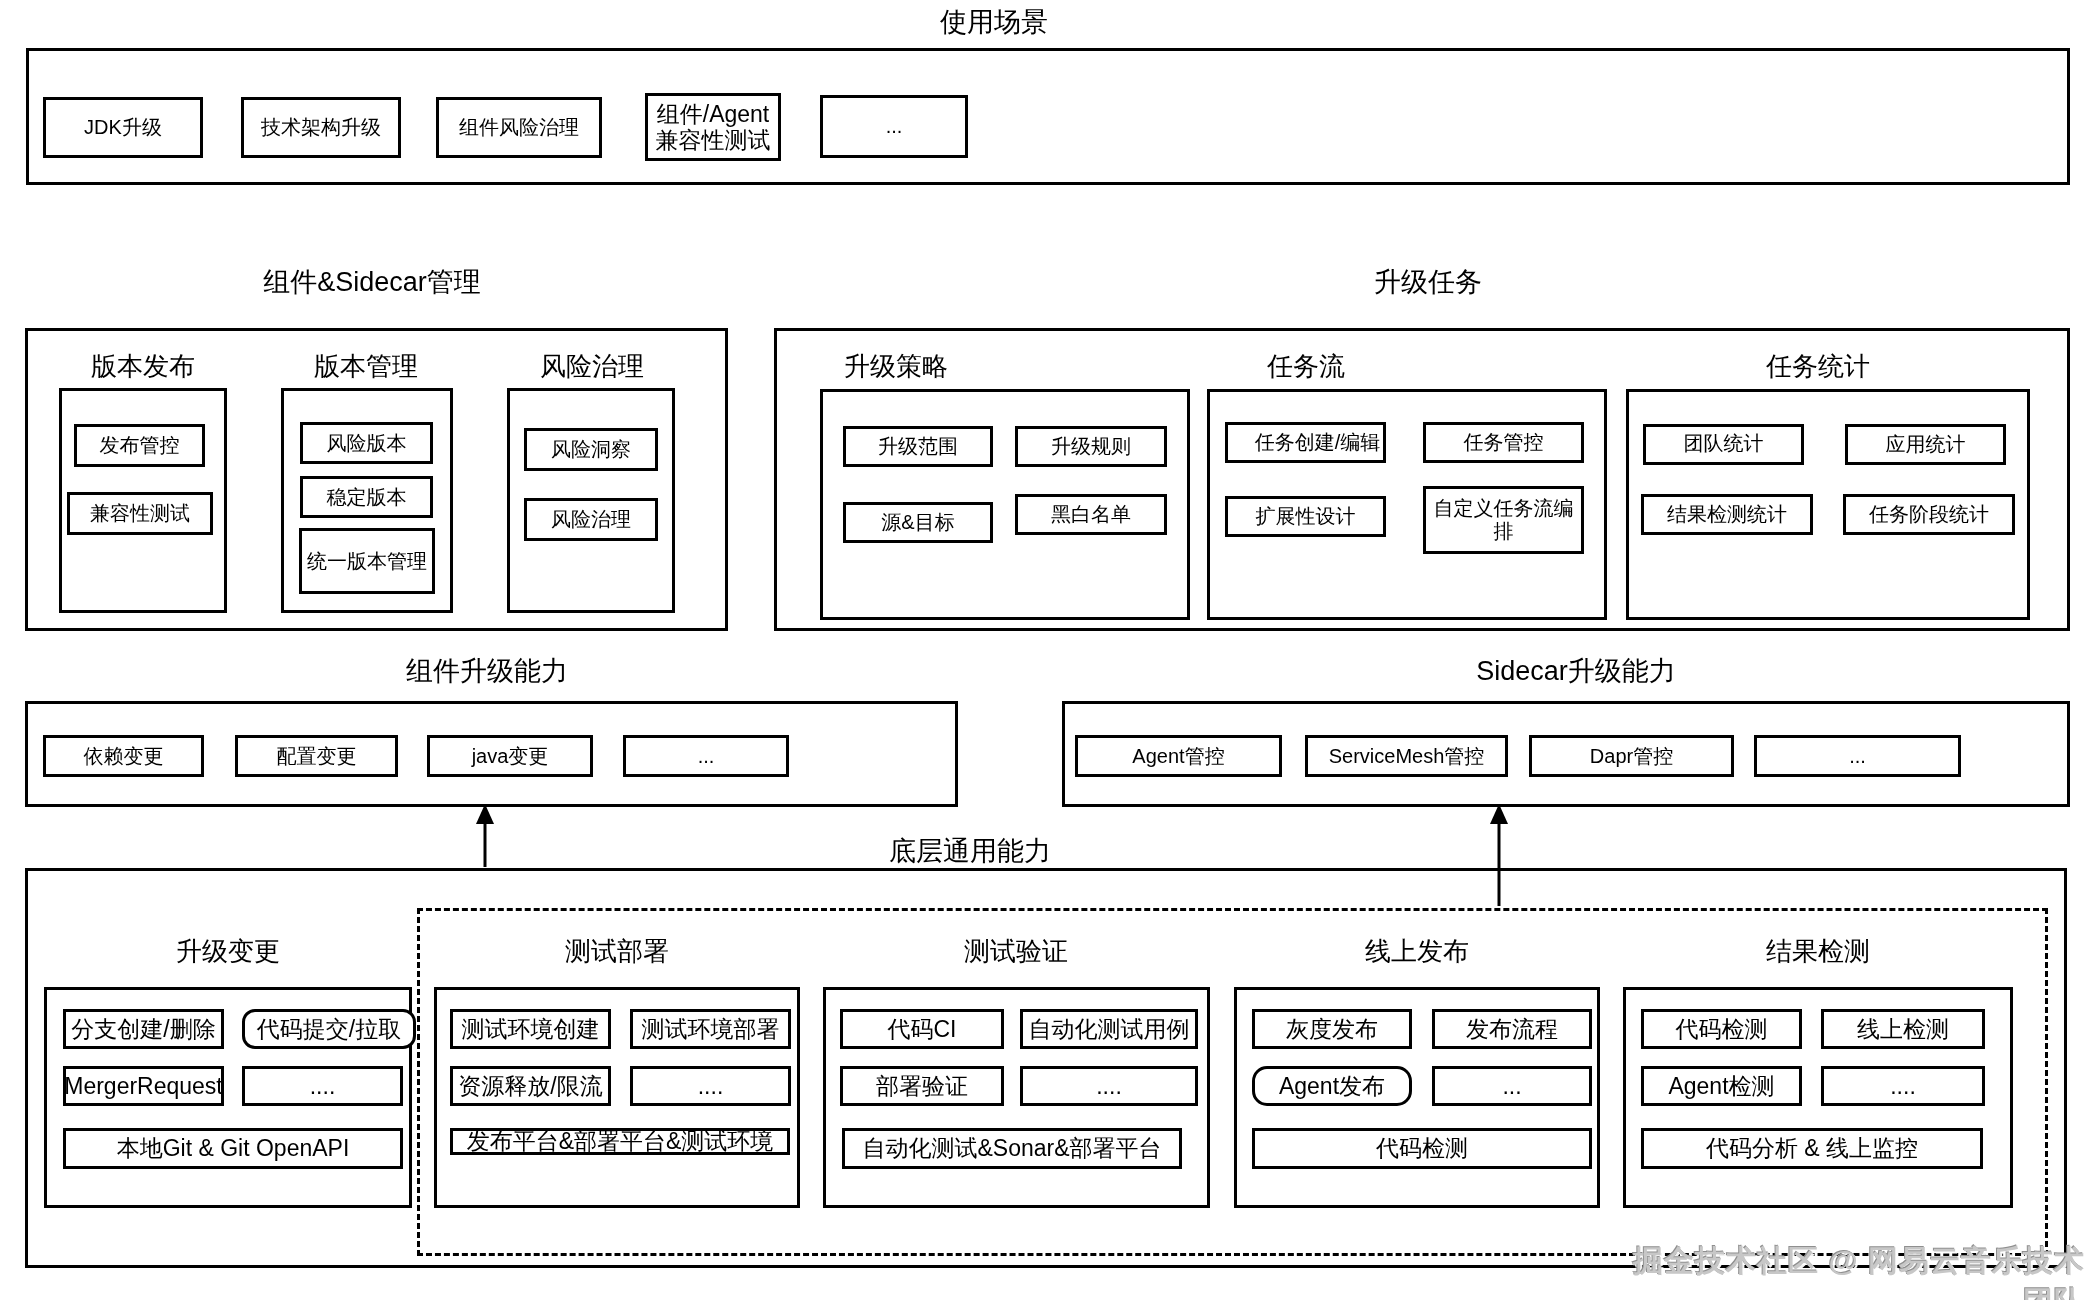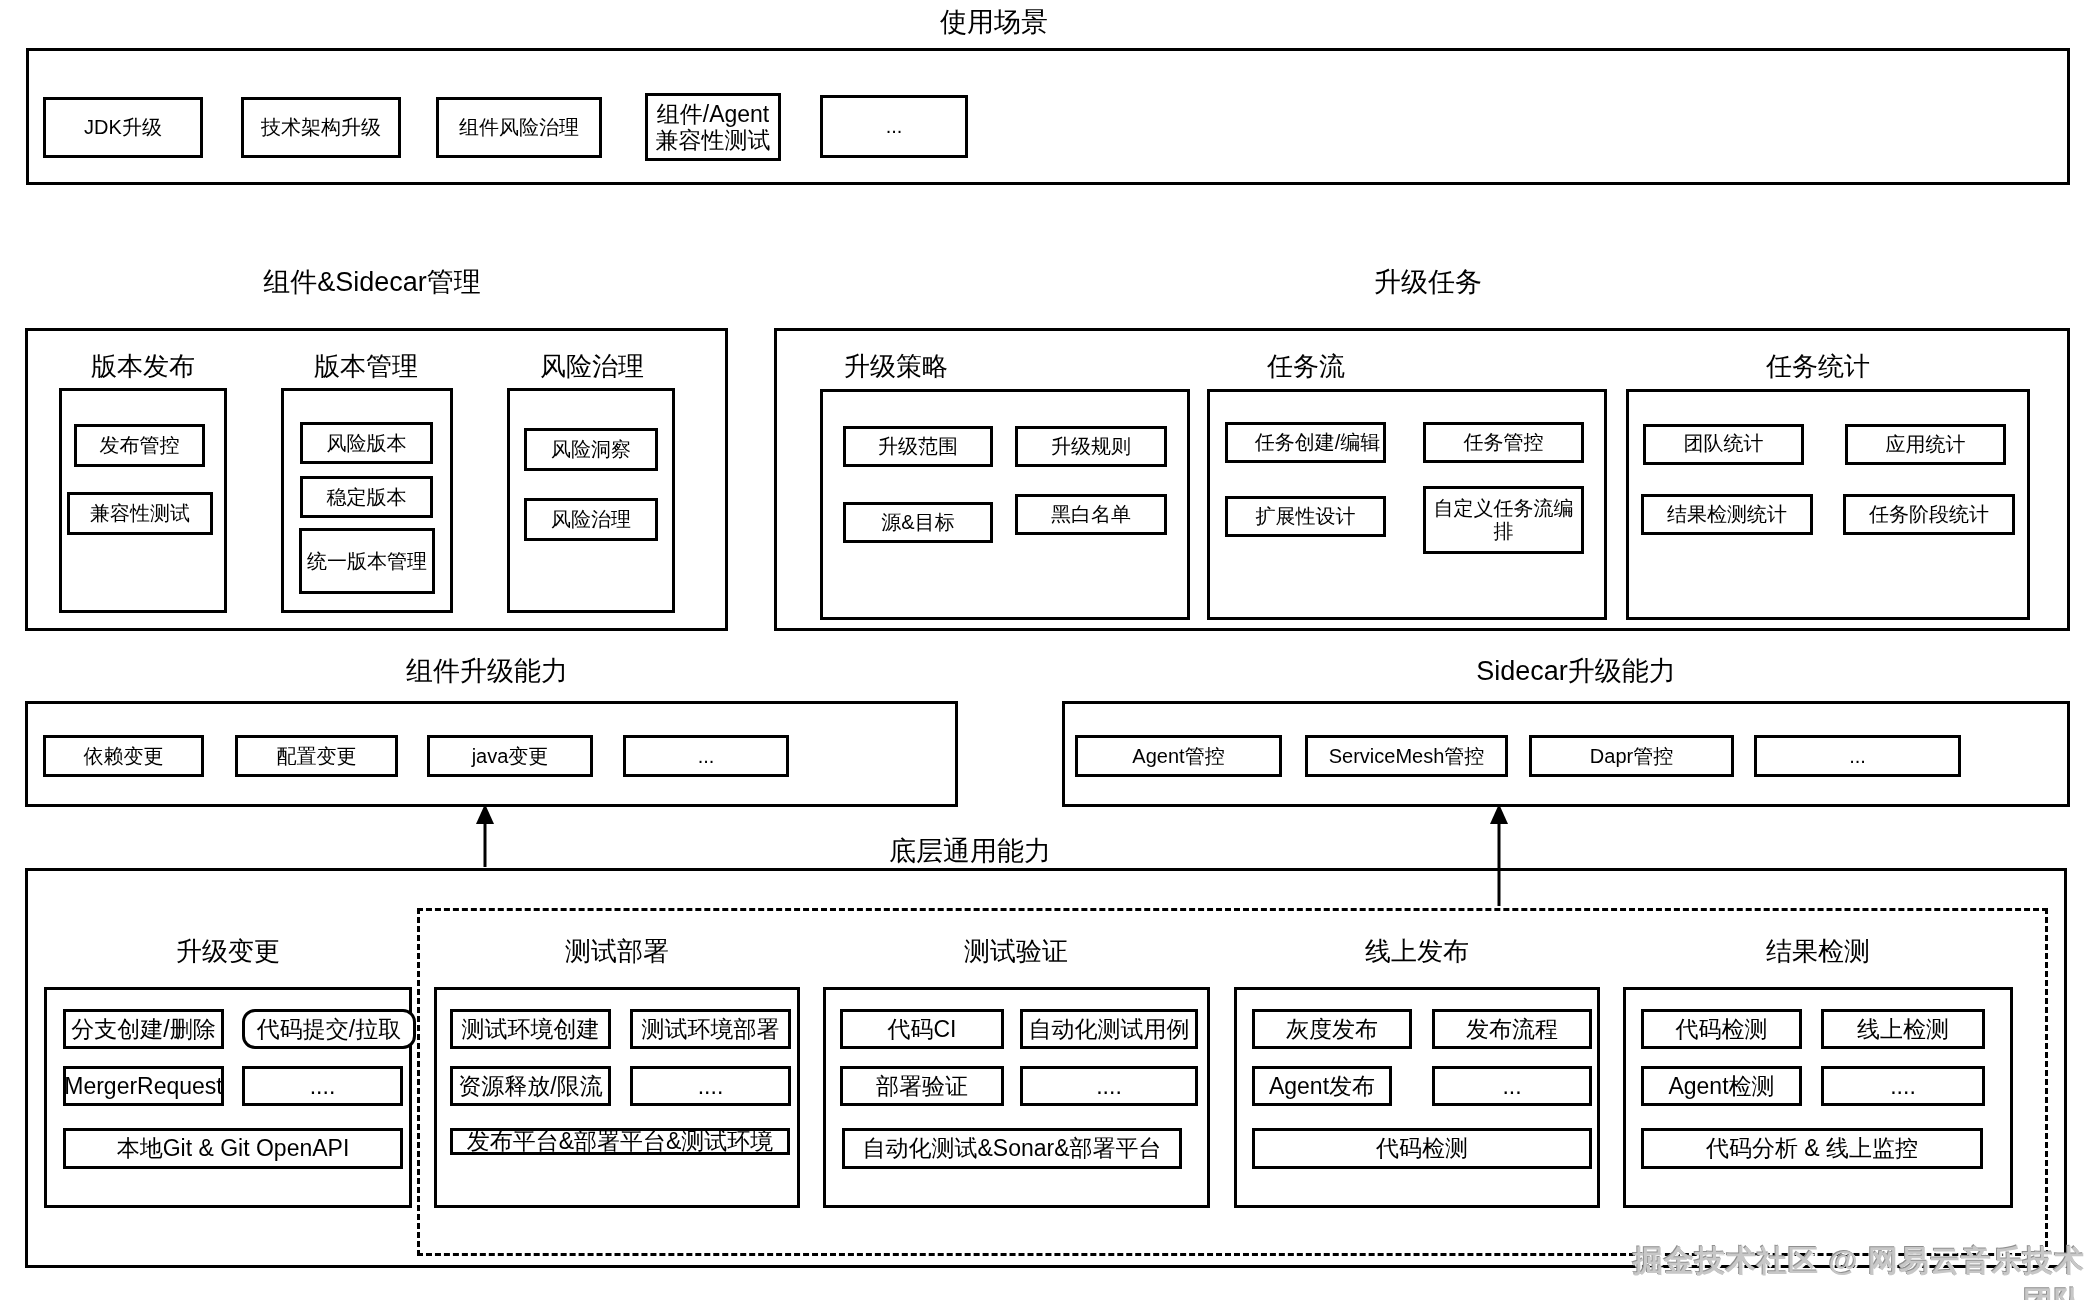--- a/index.html
+++ b/index.html
@@ -119,21 +119,21 @@
   <div class="ibox small" style="left:840px;top:1009px;width:164px;height:40px;">代码CI</div>
   <div class="ibox small" style="left:1020px;top:1009px;width:178px;height:40px;">自动化测试用例</div>
   <div class="ibox small" style="left:840px;top:1066px;width:164px;height:40px;">部署验证</div>
   <div class="ibox small" style="left:1020px;top:1066px;width:178px;height:40px;">....</div>
   <div class="ibox small nowrap" style="left:842px;top:1128px;width:340px;height:41px;">自动化测试&amp;Sonar&amp;部署平台</div>
 
   <div class="subtitle" style="left:1317px;top:936px;width:200px;height:30px;">线上发布</div>
   <div class="cbox" style="left:1234px;top:987px;width:366px;height:221px;"></div>
   <div class="ibox small" style="left:1252px;top:1009px;width:160px;height:40px;">灰度发布</div>
   <div class="ibox small" style="left:1432px;top:1009px;width:160px;height:40px;">发布流程</div>
-  <div class="ibox small" style="left:1252px;top:1066px;width:140px;height:40px;">Agent发布</div>
+  <div class="ibox small" style="left:1252px;top:1066px;width:160px;height:40px;border-radius:15px;">Agent发布</div>
   <div class="ibox small" style="left:1432px;top:1066px;width:160px;height:40px;">...</div>
   <div class="ibox small nowrap" style="left:1252px;top:1128px;width:340px;height:41px;">代码检测</div>
 
   <div class="subtitle" style="left:1718px;top:936px;width:200px;height:30px;">结果检测</div>
   <div class="cbox" style="left:1623px;top:987px;width:390px;height:221px;"></div>
   <div class="ibox small" style="left:1641px;top:1009px;width:161px;height:40px;">代码检测</div>
   <div class="ibox small" style="left:1821px;top:1009px;width:164px;height:40px;">线上检测</div>
   <div class="ibox small" style="left:1641px;top:1066px;width:161px;height:40px;">Agent检测</div>
   <div class="ibox small" style="left:1821px;top:1066px;width:164px;height:40px;">....</div>
   <div class="ibox small nowrap" style="left:1641px;top:1128px;width:342px;height:41px;">代码分析 &amp; 线上监控</div>

